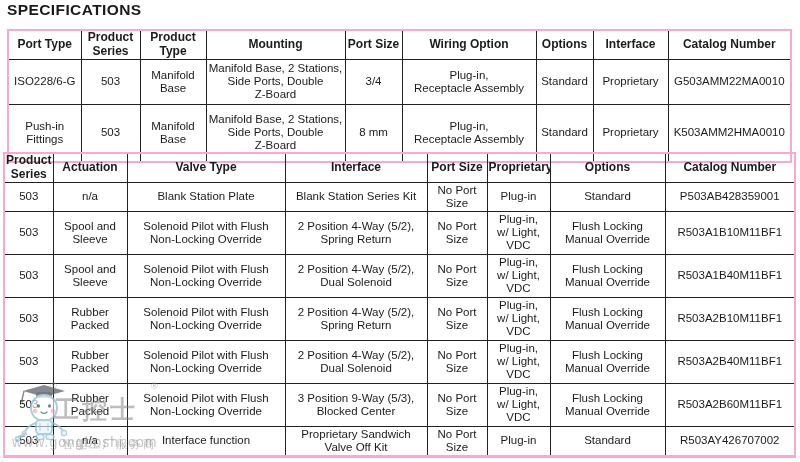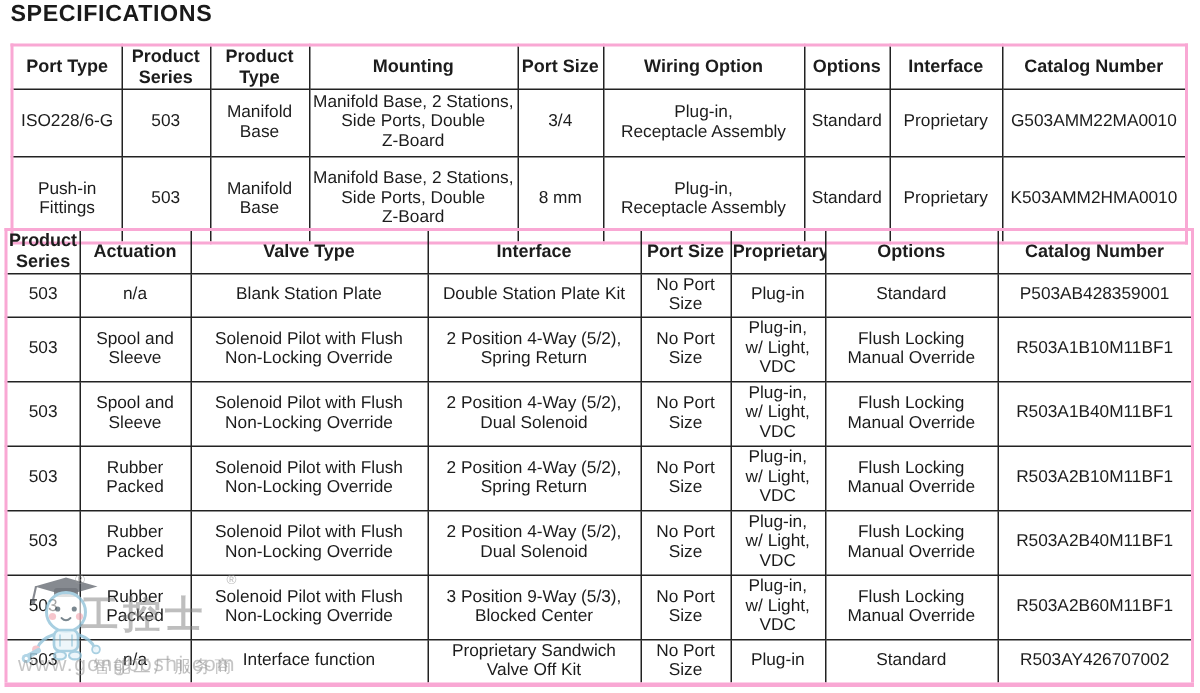--- a/index.html
+++ b/index.html
@@ -162,21 +162,21 @@
           <th>Proprietary</th>
           <th>Options</th>
           <th>Catalog Number</th>
         </tr>
       </thead>
     <tbody>
         <tr>
           <td>503</td>
           <td>n/a</td>
           <td>Blank Station Plate</td>
-          <td>Double Station Plate Kit</td>
+          <td>Blank Station Series Kit</td>
           <td>No Port
 Size</td>
           <td>Plug-in</td>
           <td>Standard</td>
           <td>P503AB428359001</td>
         </tr>
         <tr>
           <td>503</td>
           <td>Spool and
 Sleeve</td>

